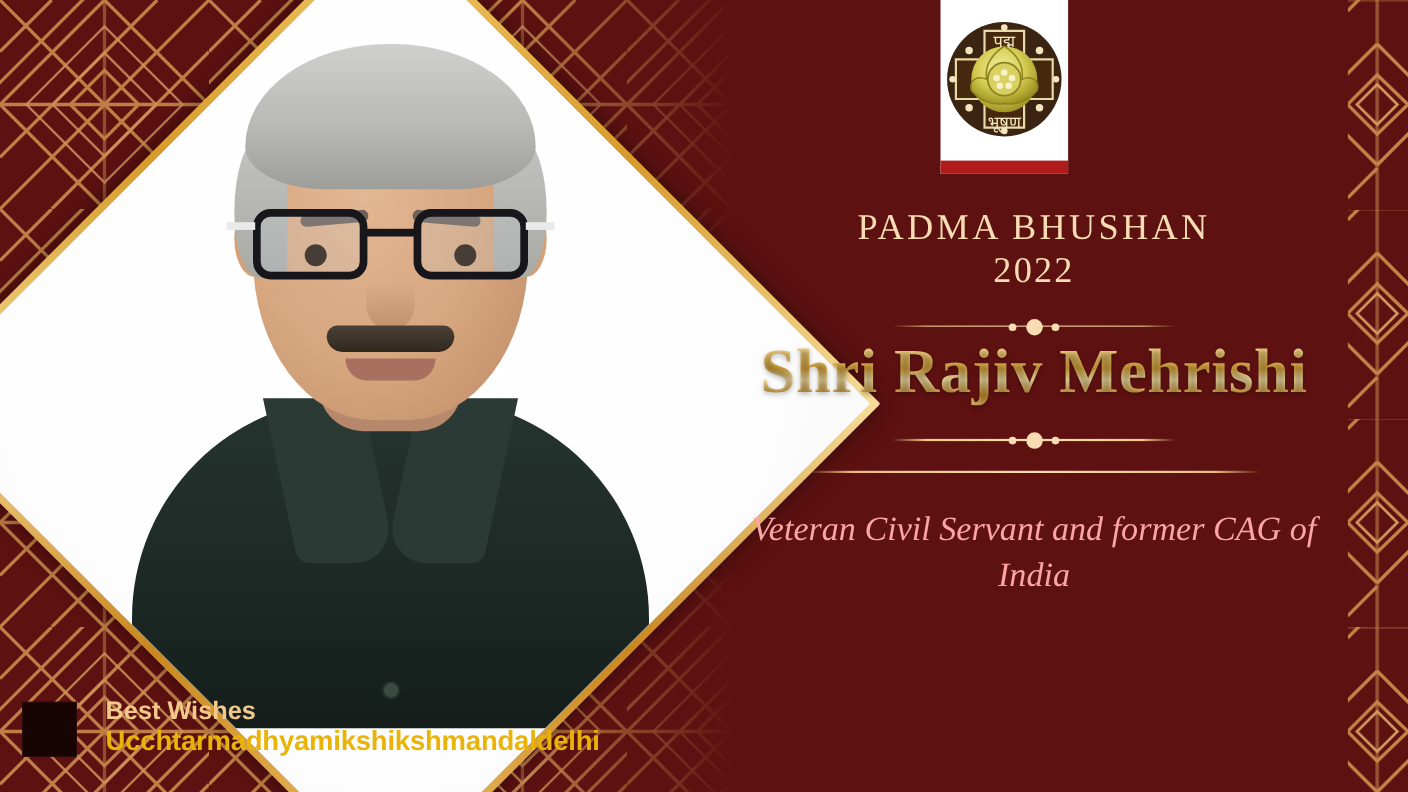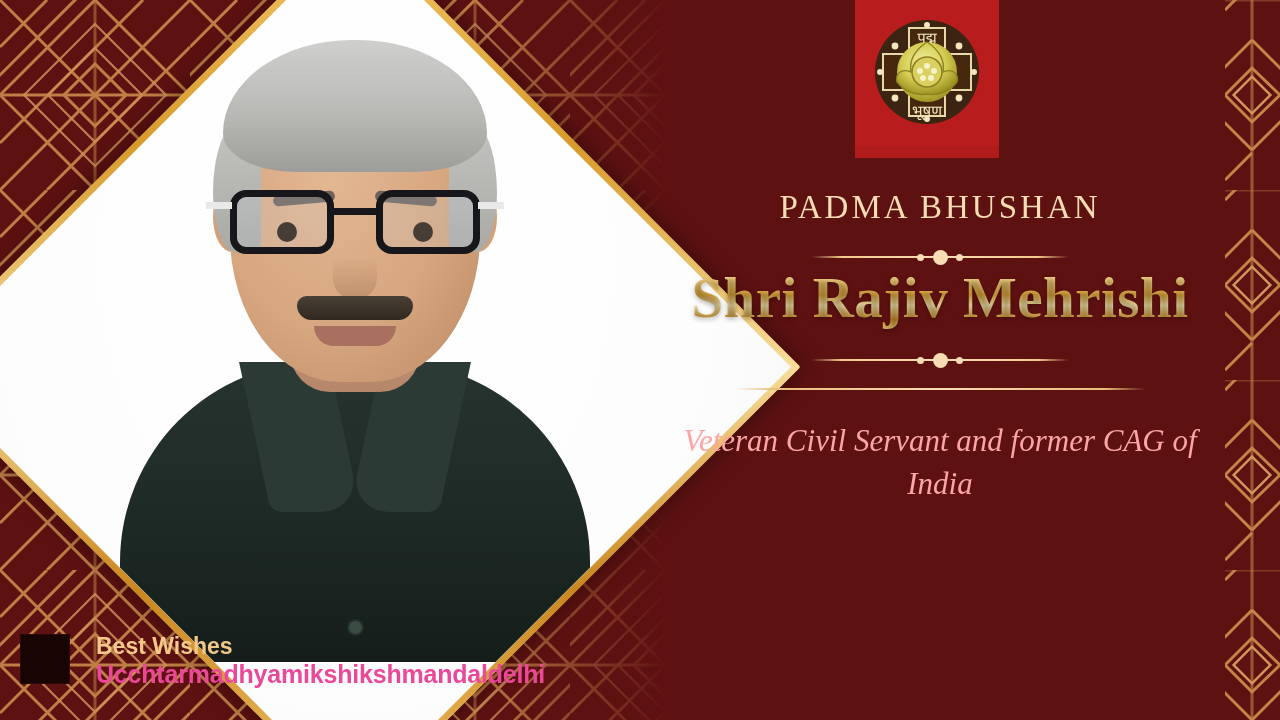--- a/index.html
+++ b/index.html
@@ -101,22 +101,22 @@
   .p-moustache{position:absolute;left:50%;bottom:492px;width:116px;height:24px;margin-left:-58px;
     background:linear-gradient(180deg,#4a4036,#30281f);
     border-radius:12px 12px 18px 18px;}
   .p-mouth{position:absolute;left:50%;bottom:466px;width:82px;height:20px;margin-left:-41px;
     background:#a9705f;border-radius:0 0 40px 40px;}
   .p-button{position:absolute;left:50%;bottom:176px;width:17px;height:17px;margin-left:-8px;
     border-radius:50%;background:#3c4a44;border:2px solid #22302a;}
 
   
   .emblem-panel{
-    position:absolute;left:855px;top:0;width:144px;height:158px;
-    background:#b91c1c;
+    position:absolute;left:855px;top:0;width:116px;height:158px;
+    background:#ffffff;
   }
   .emblem-band{position:absolute;left:0;bottom:0;width:100%;height:12px;background:#B01C1C;}
   .emblem-art{position:absolute;left:50%;top:16px;width:112px;height:112px;margin-left:-56px;}
 
   
   .col{
     position:absolute;left:640px;top:0;width:600px;height:720px;
     text-align:center;
   }
   .award-title{
@@ -149,25 +149,25 @@
   }
   .rule-plain{width:412px;height:1.6px;margin:20px auto 0;
     background:linear-gradient(90deg,rgba(248,221,180,0) 0%,#E9BE7C 10%,#F8DDB4 50%,#E9BE7C 90%,rgba(248,221,180,0) 100%);}
 
   .descr{
     margin-top:30px;font-size:31px;font-style:italic;color:#fca5a5;line-height:1.38;
     padding:0 36px;
   }
 
   
-  .footer{position:absolute;left:20px;bottom:32px;display:flex;align-items:flex-start;}
+  .footer{position:absolute;left:20px;bottom:32px;display:flex;align-items:flex-end;}
   .footer-logo{width:50px;height:50px;background:#190404;border:1px solid #2a0a0a;}
   .footer-text{margin-left:26px;font-family:"Liberation Sans", sans-serif;line-height:1.12;}
   .best-wishes{font-size:23px;font-weight:bold;color:#F3C98B;}
-  .org-name{font-size:25px;font-weight:bold;color:#ec4899;letter-spacing:-.2px;}
+  .org-name{font-size:25px;font-weight:bold;color:#eab308;letter-spacing:-.2px;}
 </style>
 </head>
 <body>
 
 <div class="card">
 
   <div class="pattern-left">
     <svg class="pattern-tile" viewBox="0 0 760 720" preserveAspectRatio="none">
       <defs>
         <pattern id="geo" width="190" height="190" patternUnits="userSpaceOnUse">
@@ -289,20 +289,21 @@
       </g>
       <text x="56" y="27" text-anchor="middle" font-size="15" fill="#F3E6BE" font-family="'Liberation Serif', serif">पद्म</text>
       <text x="56" y="100" text-anchor="middle" font-size="15" fill="#F3E6BE" font-family="'Liberation Serif', serif">भूषण</text>
     </svg>
     <div class="emblem-band"></div>
   </div>
 
   <div class="col">
 
     <div class="award-title">PADMA BHUSHAN</div>
+    <div class="award-year">2022</div>
 
     <div class="divider">
       <div class="rule"></div>
       <div class="dotS dotL"></div>
       <div class="dotC"></div>
       <div class="dotS dotR"></div>
     </div>
 
     <div class="person-name">Shri Rajiv Mehrishi</div>
 

